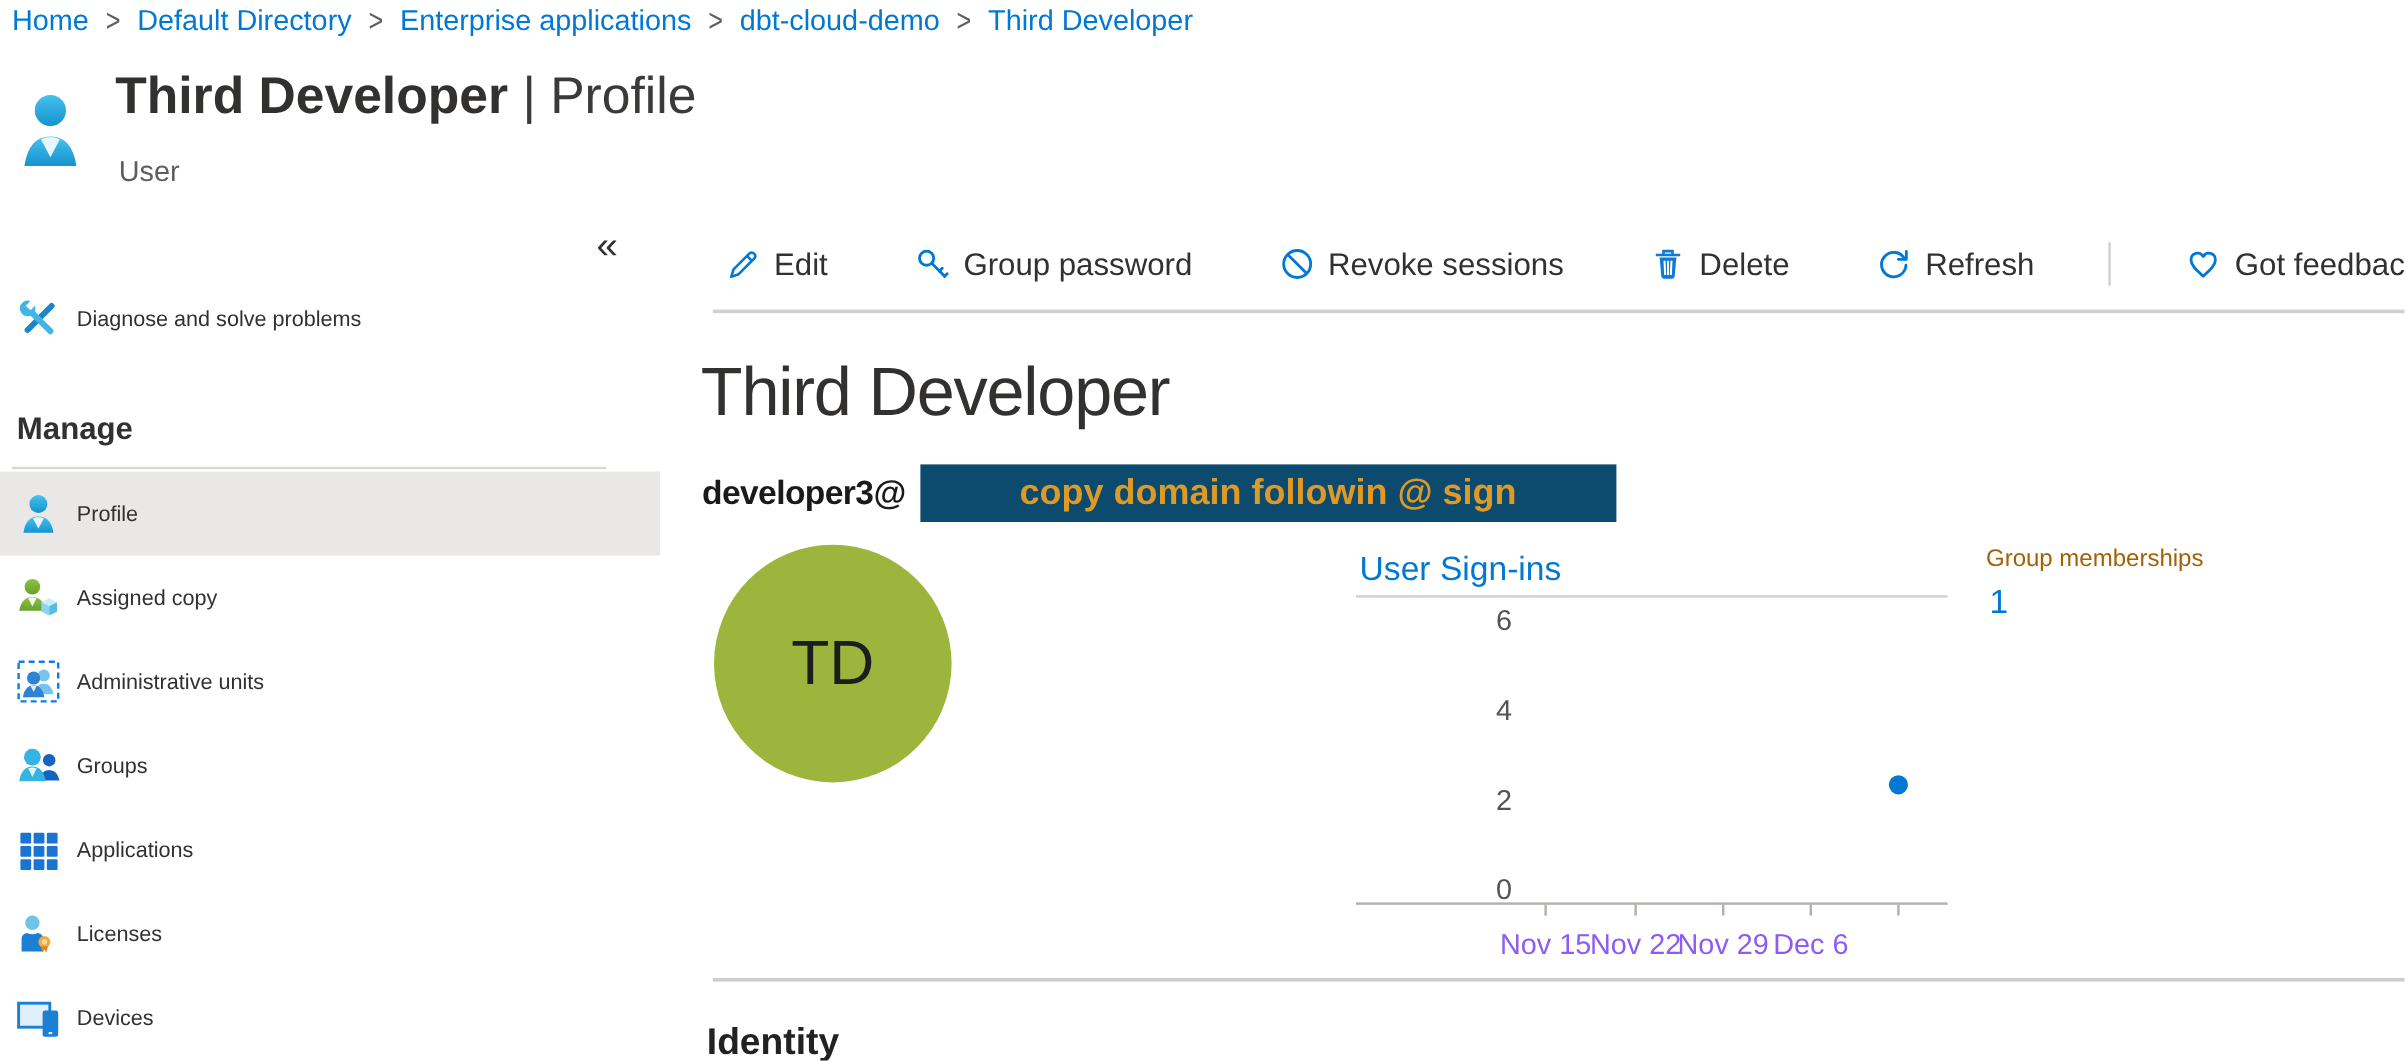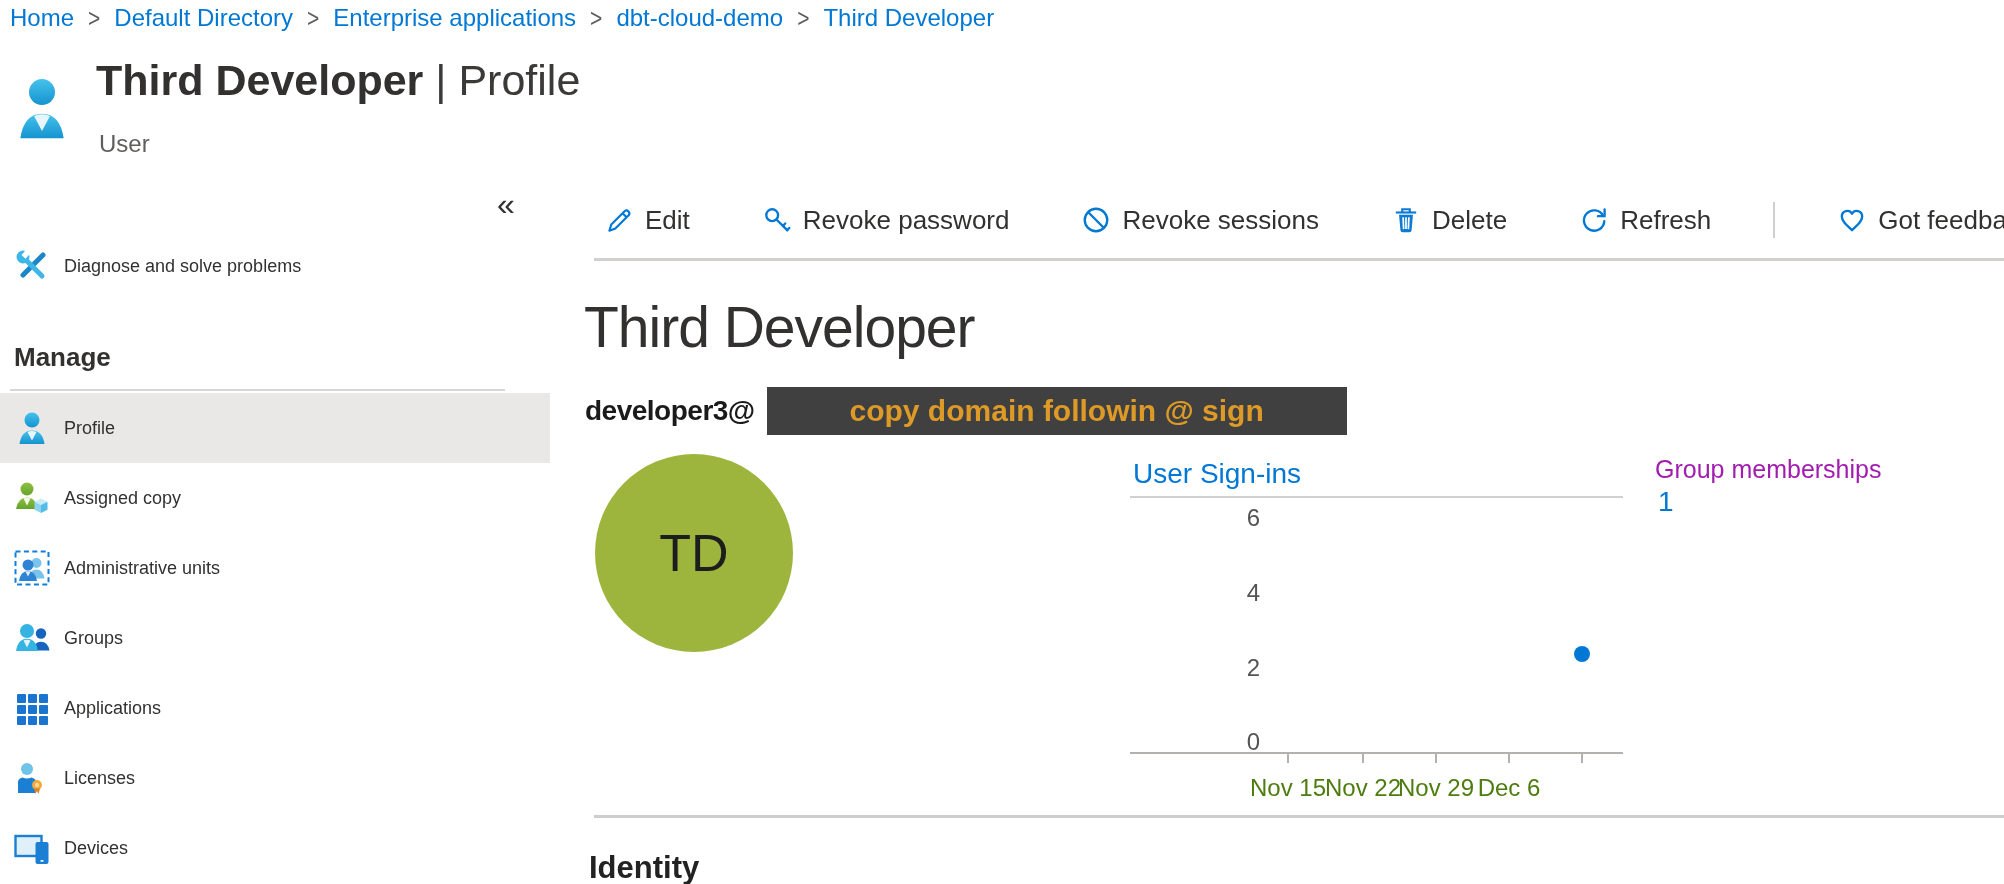--- a/index.html
+++ b/index.html
@@ -29,39 +29,39 @@
   
   .toolbar { position:absolute; left:604px; top:196px; height:48px; display:flex; align-items:center; gap:72px; }
   .tb-item { display:flex; align-items:center; gap:11px; cursor:pointer; white-space:nowrap; }
   .tb-item span { font-size:26px; color:#323130; }
   .tb-sep { width:2px; height:36px; background:#d2d0ce; margin:0 -10px; }
   .tb-divider { position:absolute; left:594px; top:258px; width:1410px; height:3px; background:#d2d0ce; }
   
   .main-title { position:absolute; left:584px; top:294px; font-size:57px; font-weight:normal; color:#323130; letter-spacing:-1px; }
   .email-row { position:absolute; left:585px; top:386px; height:50px; display:flex; align-items:center; }
   .email-prefix { font-size:28px; font-weight:bold; color:#1a1a1a; letter-spacing:-0.5px; }
-  .redaction { margin-left:12px; width:580px; height:48px; background:#404040; display:flex; align-items:center; justify-content:center; }
+  .redaction { margin-left:12px; width:580px; height:48px; background:#0c4a6e; display:flex; align-items:center; justify-content:center; }
   .redaction span { color:#de9a26; font-size:30px; font-weight:bold; }
   .big-avatar { position:absolute; left:595px; top:454px; width:198px; height:198px; border-radius:50%;
     background:#9db53c; display:flex; align-items:center; justify-content:center; cursor:pointer; }
   .big-avatar span { font-size:52px; color:#1d1d1d; }
   
   .chart-title { position:absolute; left:1133px; top:458px; font-size:28px; color:#0078d4; cursor:pointer; }
   .chart-underline { position:absolute; left:1130px; top:496px; width:493px; height:2px; background:#d2d0ce; }
   .ytick { position:absolute; left:1218px; width:42px; text-align:right; transform:translateY(-50%);
     font-size:24px; color:#555453; }
   .ytick:nth-of-type(1){ top:518px; } .ytick:nth-of-type(2){ top:593px; }
   .ytick:nth-of-type(3){ top:668px; } .ytick:nth-of-type(4){ top:742px; }
   .xaxis { position:absolute; left:1130px; top:752px; width:493px; height:2px; background:#b3b0ad; }
   .tickmark { position:absolute; top:754px; width:2px; height:9px; background:#b3b0ad; }
-  .xtick { position:absolute; top:774px; width:120px; text-align:center; font-size:24px; color:#4d7c0f; white-space:nowrap; }
+  .xtick { position:absolute; top:774px; width:120px; text-align:center; font-size:24px; color:#8b5cf6; white-space:nowrap; }
   #plot { position:absolute; left:1130px; top:516px; width:493px; height:237px; }
   .dot { position:absolute; width:16px; height:16px; border-radius:50%; background:#0078d4; }
   
-  .gm-label { position:absolute; left:1655px; top:455px; font-size:25px; color:#a21caf; }
+  .gm-label { position:absolute; left:1655px; top:455px; font-size:20px; color:#a16207; }
   .gm-value { position:absolute; left:1658px; top:486px; font-size:28px; color:#0078d4; cursor:pointer; }
   
   .bottom-divider { position:absolute; left:594px; top:815px; width:1410px; height:3px; background:#cfcdcb; }
   .identity-h { position:absolute; left:589px; top:850px; font-size:31px; font-weight:bold; color:#222; }
   svg { display:block; }
 </style>
 </head>
 <body>
 
 <svg width="0" height="0" style="position:absolute">
@@ -225,21 +225,21 @@
       </svg>
       <span>Edit</span>
     </div>
     <div class="tb-item">
       <svg width="30" height="30" viewBox="0 0 28 28" fill="none" stroke="#0078d4" stroke-width="2.2" stroke-linecap="round">
         <circle cx="9.5" cy="9.5" r="5.5"></circle>
         <line x1="13.5" y1="13.5" x2="23.5" y2="23.5"></line>
         <line x1="23.5" y1="23.5" x2="25.5" y2="21.5"></line>
         <line x1="19.5" y1="19.5" x2="21.7" y2="17.3"></line>
       </svg>
-      <span>Revoke password</span>
+      <span>Group password</span>
     </div>
     <div class="tb-item">
       <svg width="30" height="30" viewBox="0 0 28 28" fill="none" stroke="#0078d4" stroke-width="2.2">
         <circle cx="14" cy="14" r="10.5"></circle>
         <line x1="6.8" y1="6.8" x2="21.2" y2="21.2"></line>
       </svg>
       <span>Revoke sessions</span>
     </div>
     <div class="tb-item">
       <svg width="30" height="30" viewBox="0 0 28 28">

